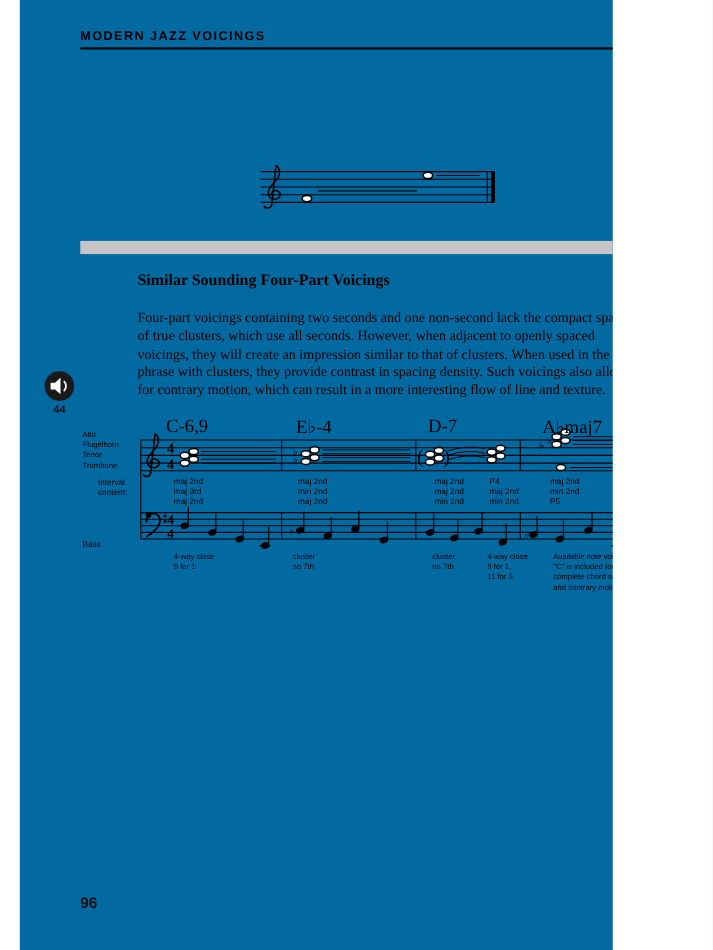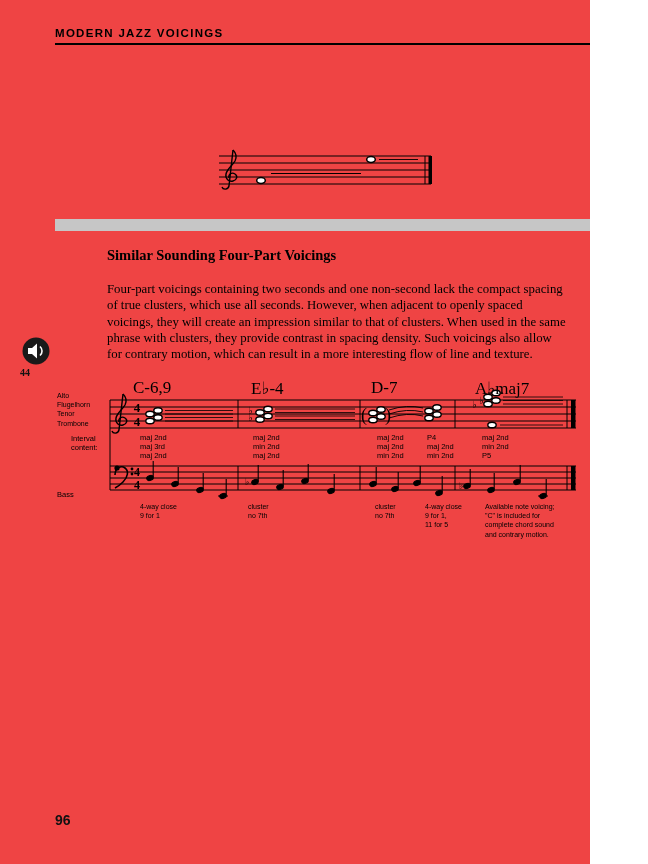--- a/index.html
+++ b/index.html
@@ -1,18 +1,18 @@
 <!DOCTYPE html>
 <html><head>
 <meta charset="utf-8">
 <style>
   html,body { margin:0; padding:0; background:#ffffff; }
   .page {
-    position:relative; width:590px; height:864px; background:#ef4444;
-    font-family:"Liberation Serif", serif; color:#111; overflow:hidden;
+    position:relative; width:539px; height:864px; background:#0369a1;
+    font-family:"Liberation Serif", serif; color:#111; overflow:hidden;margin-left:18px;
   }
   .abs { position:absolute; }
   .running-head {
     font-family:"Liberation Sans", sans-serif; font-weight:bold;
     font-size:11.5px; letter-spacing:1.3px; color:#000;
   }
   .head-rule { height:2px; background:#000; }
   .divider { background:#c6c6c6; }
   .sec-title { font-size:14.5px; font-weight:bold; color:#000; }
   .body-text { font-size:12.8px; line-height:1.27; color:#000; }
@@ -20,22 +20,22 @@
   .chord { font-size:17px; color:#000; }
   .tiny {
     font-family:"Liberation Sans", sans-serif; font-size:7px;
     line-height:9.2px; color:#000;
   }
   .tiny2 {
     font-family:"Liberation Sans", sans-serif; font-size:7.5px;
     line-height:9.2px; color:#000;
   }
   .track-num {
-    font-family:Liberation Serif, serif; font-weight:bold;
-    font-size:10px; text-align:left; margin-top:1px;
+    font-family:Liberation Sans, sans-serif; font-weight:bold;
+    font-size:10px; text-align:center; margin-top:1px;
   }
   .page-num { font-family:"Liberation Sans", sans-serif; font-weight:bold; font-size:14px; }
   .meter { font:bold 13px "Liberation Serif", serif; }
   .meter-b { font:bold 12px "Liberation Serif", serif; }
   svg { display:block; }
 </style>
 </head>
 <body>
 
 <div class="page">

